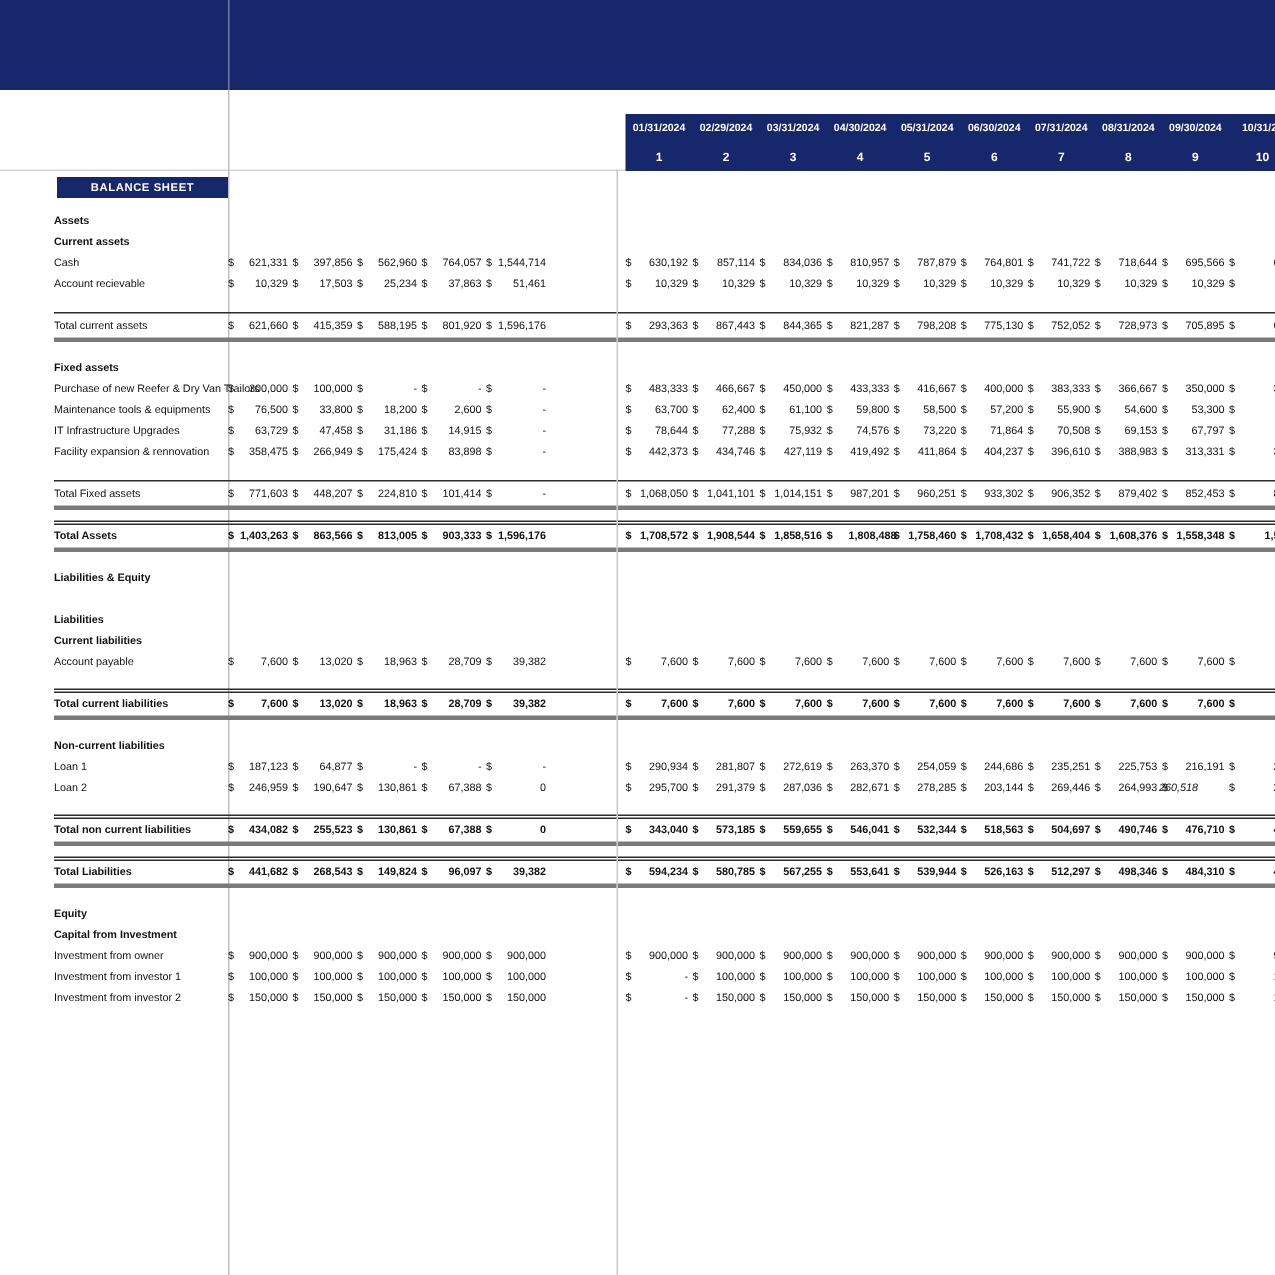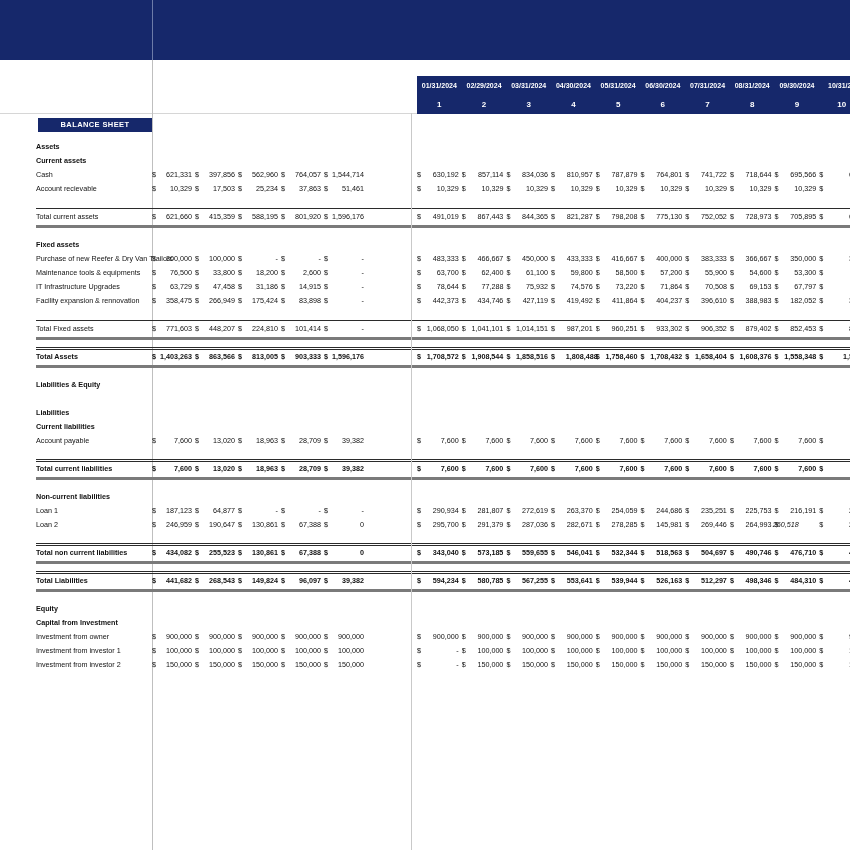--- a/index.html
+++ b/index.html
@@ -284,21 +284,21 @@
         <div class="cell" style="left: 154px; width: 38px;">621,660</div>
         <div class="dsign" style="left: 195px;">$</div>
         <div class="cell" style="left: 197px; width: 38px;">415,359</div>
         <div class="dsign" style="left: 238px;">$</div>
         <div class="cell" style="left: 240px; width: 38px;">588,195</div>
         <div class="dsign" style="left: 281px;">$</div>
         <div class="cell" style="left: 283px; width: 38px;">801,920</div>
         <div class="dsign" style="left: 324px;">$</div>
         <div class="cell" style="left: 326px; width: 38px;">1,596,176</div>
         <div class="dsign" style="left: 417px;">$</div>
-        <div class="cell" style="left: 421px; width: 37.7px;">491,019</div>
+        <div class="cell" style="left: 421px; width: 37.7px;">293,363</div>
         <div class="dsign" style="left: 461.7px;">$</div>
         <div class="cell" style="left: 465.7px; width: 37.7px;">867,443</div>
         <div class="dsign" style="left: 506.4px;">$</div>
         <div class="cell" style="left: 510.4px; width: 37.7px;">844,365</div>
         <div class="dsign" style="left: 551.1px;">$</div>
         <div class="cell" style="left: 555.1px; width: 37.7px;">821,287</div>
         <div class="dsign" style="left: 595.8px;">$</div>
         <div class="cell" style="left: 599.8px; width: 37.7px;">798,208</div>
         <div class="dsign" style="left: 640.5px;">$</div>
         <div class="cell" style="left: 644.5px; width: 37.7px;">775,130</div>
@@ -436,21 +436,21 @@
         <div class="cell" style="left: 555.1px; width: 37.7px;">419,492</div>
         <div class="dsign" style="left: 595.8px;">$</div>
         <div class="cell" style="left: 599.8px; width: 37.7px;">411,864</div>
         <div class="dsign" style="left: 640.5px;">$</div>
         <div class="cell" style="left: 644.5px; width: 37.7px;">404,237</div>
         <div class="dsign" style="left: 685.2px;">$</div>
         <div class="cell" style="left: 689.2px; width: 37.7px;">396,610</div>
         <div class="dsign" style="left: 729.9px;">$</div>
         <div class="cell" style="left: 733.9px; width: 37.7px;">388,983</div>
         <div class="dsign" style="left: 774.6px;">$</div>
-        <div class="cell" style="left: 778.6px; width: 37.7px;">182,052</div>
+        <div class="cell" style="left: 778.6px; width: 37.7px;">313,331</div>
         <div class="dsign" style="left: 819.3px;">$</div>
         <div class="cell" style="left: 823.3px; width: 37.7px;">373</div>
       </div>
       <div class="row" style="top: 308px;"></div>
       <div class="row" style="top: 322px;">
         <div class="rlabel">Total Fixed assets</div>
         <div class="dsign" style="left: 152px;">$</div>
         <div class="cell" style="left: 154px; width: 38px;">771,603</div>
         <div class="dsign" style="left: 195px;">$</div>
         <div class="cell" style="left: 197px; width: 38px;">448,207</div>
@@ -646,21 +646,21 @@
         <div class="cell" style="left: 421px; width: 37.7px;">295,700</div>
         <div class="dsign" style="left: 461.7px;">$</div>
         <div class="cell" style="left: 465.7px; width: 37.7px;">291,379</div>
         <div class="dsign" style="left: 506.4px;">$</div>
         <div class="cell" style="left: 510.4px; width: 37.7px;">287,036</div>
         <div class="dsign" style="left: 551.1px;">$</div>
         <div class="cell" style="left: 555.1px; width: 37.7px;">282,671</div>
         <div class="dsign" style="left: 595.8px;">$</div>
         <div class="cell" style="left: 599.8px; width: 37.7px;">278,285</div>
         <div class="dsign" style="left: 640.5px;">$</div>
-        <div class="cell" style="left: 644.5px; width: 37.7px;">145,981</div>
+        <div class="cell" style="left: 644.5px; width: 37.7px;">203,144</div>
         <div class="dsign" style="left: 685.2px;">$</div>
         <div class="cell" style="left: 689.2px; width: 37.7px;">269,446</div>
         <div class="dsign" style="left: 729.9px;">$</div>
         <div class="cell" style="left: 733.9px; width: 37.7px;">264,993</div>
         <div class="dsign" style="left: 774.6px;">$</div>
         <div class="cell" style="left: 761px; width: 37.7px; font-style: italic;">260,518</div>
         <div class="dsign" style="left: 819.3px;">$</div>
         <div class="cell" style="left: 823.3px; width: 37.7px;">256</div>
       </div>
       <div class="row" style="top: 532px;"></div>

